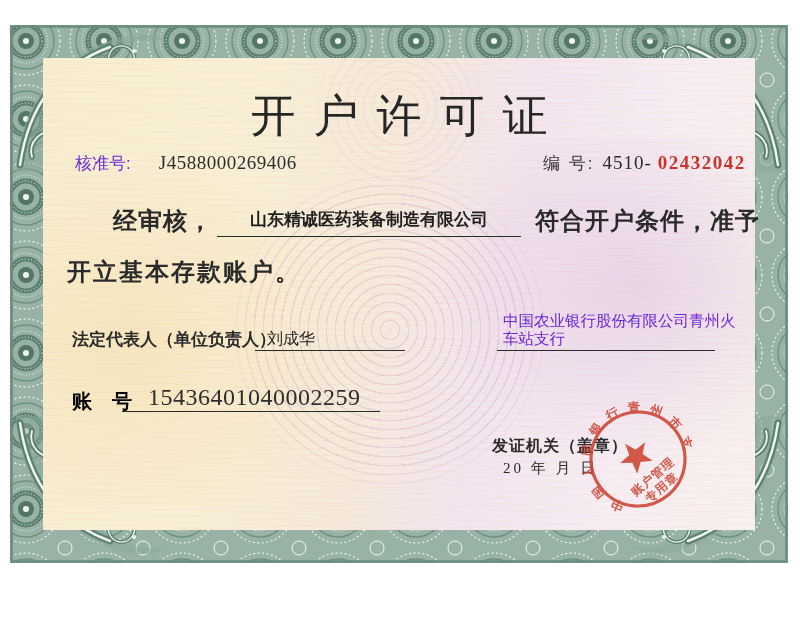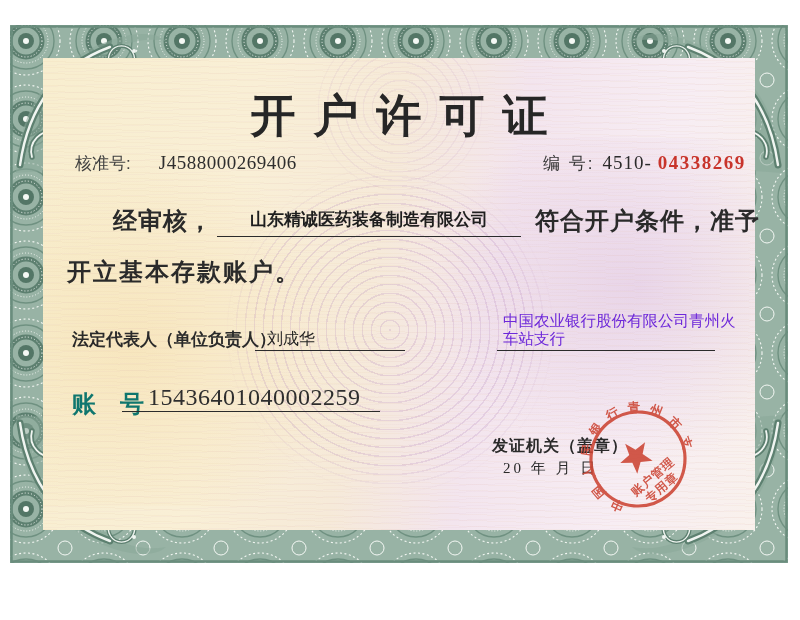--- a/index.html
+++ b/index.html
@@ -34,27 +34,27 @@
     background:radial-gradient(ellipse at 60% 45%, rgba(203,164,210,0.32), rgba(203,164,210,0) 70%);
   }
   .warm{
     position:absolute;left:-20px;top:20%;width:45%;height:75%;
     background:radial-gradient(ellipse at 35% 55%, rgba(244,214,150,0.35), rgba(244,214,150,0) 72%);
   }
   
   .abs{position:absolute;}
   .title{
     left:0;right:0;top:61px;text-align:center;
-    font-size:45px;font-weight:700;letter-spacing:18px;padding-left:18px;
+    font-size:45px;font-weight:400;letter-spacing:18px;padding-left:18px;
     color:#262626;
   }
   .sans{font-family:"Liberation Sans","DejaVu Sans",sans-serif;}
   .row{display:flex;align-items:baseline;}
   .approval-row{left:65px;top:127px;}
-  .approval-label{font-size:17px;color:#404040;}
+  .approval-label{font-size:17px;color:#6d28d9;}
   .approval-value{font-size:19px;letter-spacing:.5px;margin-left:28px;color:#2e2e2e;}
   .serial-row{left:533px;top:127px;}
   .serial-label{font-size:17px;letter-spacing:2px;color:#333;}
   .serial-prefix{font-size:19px;margin-left:8px;letter-spacing:1px;}
   .serial-number{font-size:19px;margin-left:6px;letter-spacing:1.5px;color:#c8342b;font-weight:600;}
   .body-line1{left:103px;top:180px;display:flex;align-items:flex-end;}
   .body-prefix,.body-suffix{font-size:24px;font-weight:600;letter-spacing:1px;color:#2a2a2a;}
   .company-underline{
     width:304px;margin-left:4px;border-bottom:1.5px solid #2b2b2b;
     text-align:center;padding-bottom:5px;
@@ -64,21 +64,21 @@
   .body-line2{left:57px;top:231px;font-size:24px;font-weight:600;letter-spacing:2px;color:#2a2a2a;}
   .legal-label{left:62px;top:303px;font-size:17px;font-weight:600;color:#2a2a2a;}
   .legal-underline{
     left:245px;top:300px;width:150px;height:26px;border-bottom:1.5px solid #2b2b2b;
     display:flex;align-items:flex-end;padding-left:12px;box-sizing:border-box;
   }
   .legal-name{font-size:16px;color:#222;}
   .bank-label{left:413px;top:303px;font-size:20px;font-weight:600;letter-spacing:1px;color:#2a2a2a;}
   .bank-value{left:493px;top:287px;width:250px;font-size:15.5px;line-height:18px;color:#6d28d9;}
   .bank-underline{left:487px;top:302px;width:218px;height:23px;border-bottom:1.5px solid #2b2b2b;}
-  .account-label{left:62px;top:363px;font-size:24px;font-weight:600;color:#0f766e;}
+  .account-label{left:62px;top:363px;font-size:20px;font-weight:600;color:#000000;}
   .account-underline{
     left:112px;top:362px;width:258px;height:25px;border-bottom:1.5px solid #2b2b2b;
     display:flex;align-items:flex-end;padding-left:26px;box-sizing:border-box;
   }
   .account-number{font-size:24px;letter-spacing:.5px;color:#2e2e2e;}
   .issuer-label{left:482px;top:411px;font-size:16px;font-weight:700;letter-spacing:1px;color:#2a2a2a;}
   .date-line{left:493px;top:434px;font-size:15px;letter-spacing:3px;color:#2a2a2a;}
   
   .stamp{
     position:absolute;left:566px;top:372px;width:124px;height:124px;
@@ -173,21 +173,21 @@
   <div class="abs title">开户许可证</div>
 
   <div class="abs row approval-row">
     <span class="sans approval-label">核准号:</span>
     <span class="approval-value">J4588000269406</span>
   </div>
 
   <div class="abs row serial-row">
     <span class="sans serial-label">编 号:</span>
     <span class="serial-prefix">4510-</span>
-    <span class="serial-number">04338269</span>
+    <span class="serial-number">02432042</span>
   </div>
 
   <div class="abs body-line1">
     <span class="sans body-prefix">经审核，</span>
     <span class="company-underline">
       <span class="company-name">山东精诚医药装备制造有限公司</span>
     </span>
     <span class="sans body-suffix">符合开户条件，准予</span>
   </div>
 

